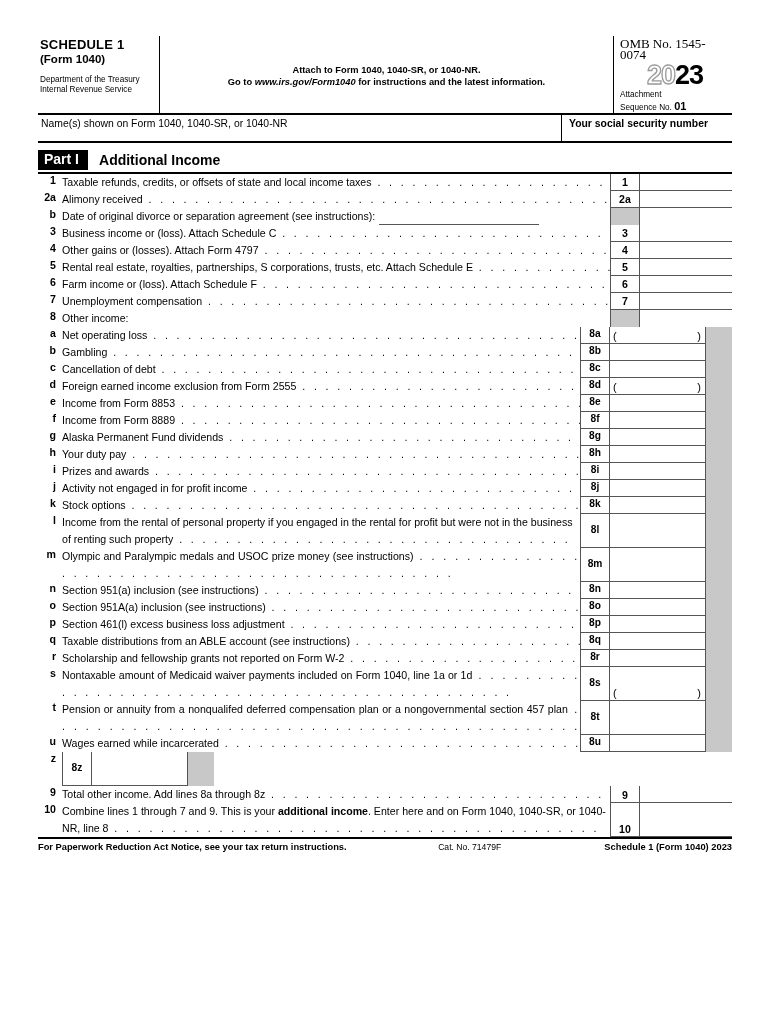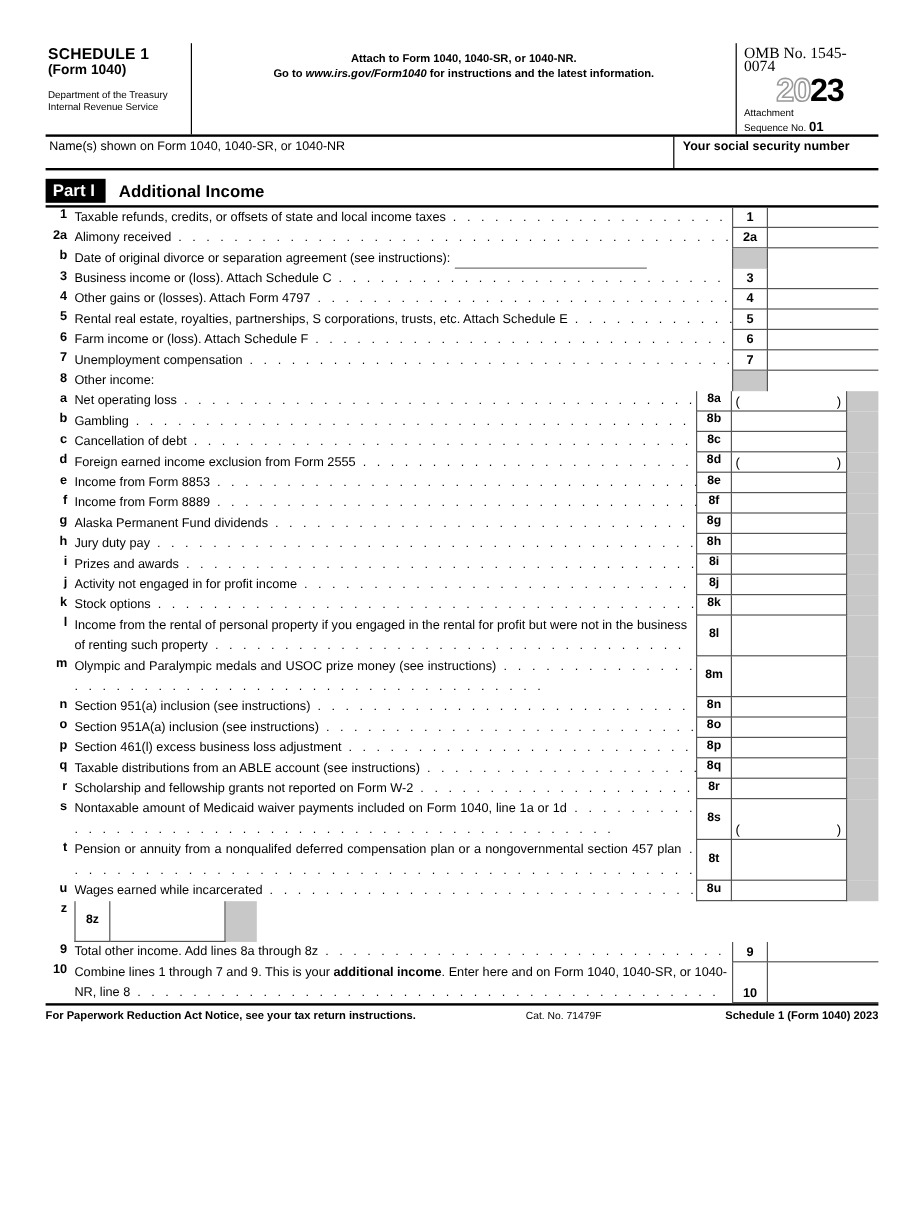--- a/index.html
+++ b/index.html
@@ -12,21 +12,21 @@
   .form{position:absolute;left:38px;top:36px;width:694px;}
 
   
   .hdr{display:flex;border-bottom:2px solid #000;}
   .hdr-left{width:122px;padding:2px 4px 2px 2px;border-right:1.5px solid #000;box-sizing:border-box;}
   .sched{font-size:13px;font-weight:bold;letter-spacing:.2px;line-height:14px;}
   .schedsub{font-size:11.5px;font-weight:bold;line-height:14px;}
   .dept{font-size:8.2px;line-height:10px;margin-top:9px;}
   .hdr-mid{flex:1;text-align:center;padding:3px 4px 2px 4px;box-sizing:border-box;}
   .title{font-size:17.5px;font-weight:bold;letter-spacing:-.1px;line-height:21px;}
-  .attach{font-size:9.3px;font-weight:bold;margin-top:4px;line-height:12px;}
+  .attach{font-size:9.3px;font-weight:bold;margin-top:25px;line-height:12px;}
   .goto{font-size:9.3px;font-weight:bold;line-height:12px;}
   .goto i{font-style:italic;}
   .hdr-right{width:119px;border-left:1.5px solid #000;box-sizing:border-box;padding:2px 2px 0 6px;text-align:left;}
   .omb{font-size:13px;line-height:11px;font-family:Liberation Serif, serif;}
   .yearwrap{text-align:center;margin-top:1px;}
   .year{font-size:27px;font-weight:bold;line-height:28px;letter-spacing:-1px;display:inline-block;}
   .year .y1{color:#fff;-webkit-text-stroke:1.3px #9a9a9a;}
   .year .y2{color:#000;}
   .attseq{font-size:8.2px;line-height:10px;margin-top:1px;}
   .attseq b{font-size:11px;}
@@ -218,21 +218,21 @@
         </div>
         <div class="row">
           <div class="num sub" style="height: 17px;">g</div>
           <div class="txt" style="height: 17px;"><span>Alaska Permanent Fund dividends</span><span class="lead"> . . . . . . . . . . . . . . . . . . . . . . . . . . . . . . . . . . . . . . . . . . . . . . . .</span></div>
           <div class="subnum" style="height: 17px; line-height: 16px; vertical-align: bottom; display: flex; align-items: flex-end; justify-content: center; border-bottom: 1.2px solid rgb(85, 85, 85); padding-bottom: 1px;">8g</div>
           <div class="subamt" style="height: 17px; border-bottom: 1.2px solid rgb(85, 85, 85);"></div>
           <div class="grayfill" style="height: 17px;"></div>
         </div>
         <div class="row">
           <div class="num sub" style="height: 17px;">h</div>
-          <div class="txt" style="height: 17px;"><span>Jury duty pay</span><span class="lead"> . . . . . . . . . . . . . . . . . . . . . . . . . . . . . . . . . . . . . . . . . . . . . . . .</span></div>
+          <div class="txt" style="height: 17px;"><span>Your duty pay</span><span class="lead"> . . . . . . . . . . . . . . . . . . . . . . . . . . . . . . . . . . . . . . . . . . . . . . . .</span></div>
           <div class="subnum" style="height: 17px; line-height: 16px; vertical-align: bottom; display: flex; align-items: flex-end; justify-content: center; border-bottom: 1.2px solid rgb(85, 85, 85); padding-bottom: 1px;">8h</div>
           <div class="subamt" style="height: 17px; border-bottom: 1.2px solid rgb(85, 85, 85);"></div>
           <div class="grayfill" style="height: 17px;"></div>
         </div>
         <div class="row">
           <div class="num sub" style="height: 17px;">i</div>
           <div class="txt" style="height: 17px;"><span>Prizes and awards</span><span class="lead"> . . . . . . . . . . . . . . . . . . . . . . . . . . . . . . . . . . . . . . . . . . . . . . . .</span></div>
           <div class="subnum" style="height: 17px; line-height: 16px; vertical-align: bottom; display: flex; align-items: flex-end; justify-content: center; border-bottom: 1.2px solid rgb(85, 85, 85); padding-bottom: 1px;">8i</div>
           <div class="subamt" style="height: 17px; border-bottom: 1.2px solid rgb(85, 85, 85);"></div>
           <div class="grayfill" style="height: 17px;"></div>

